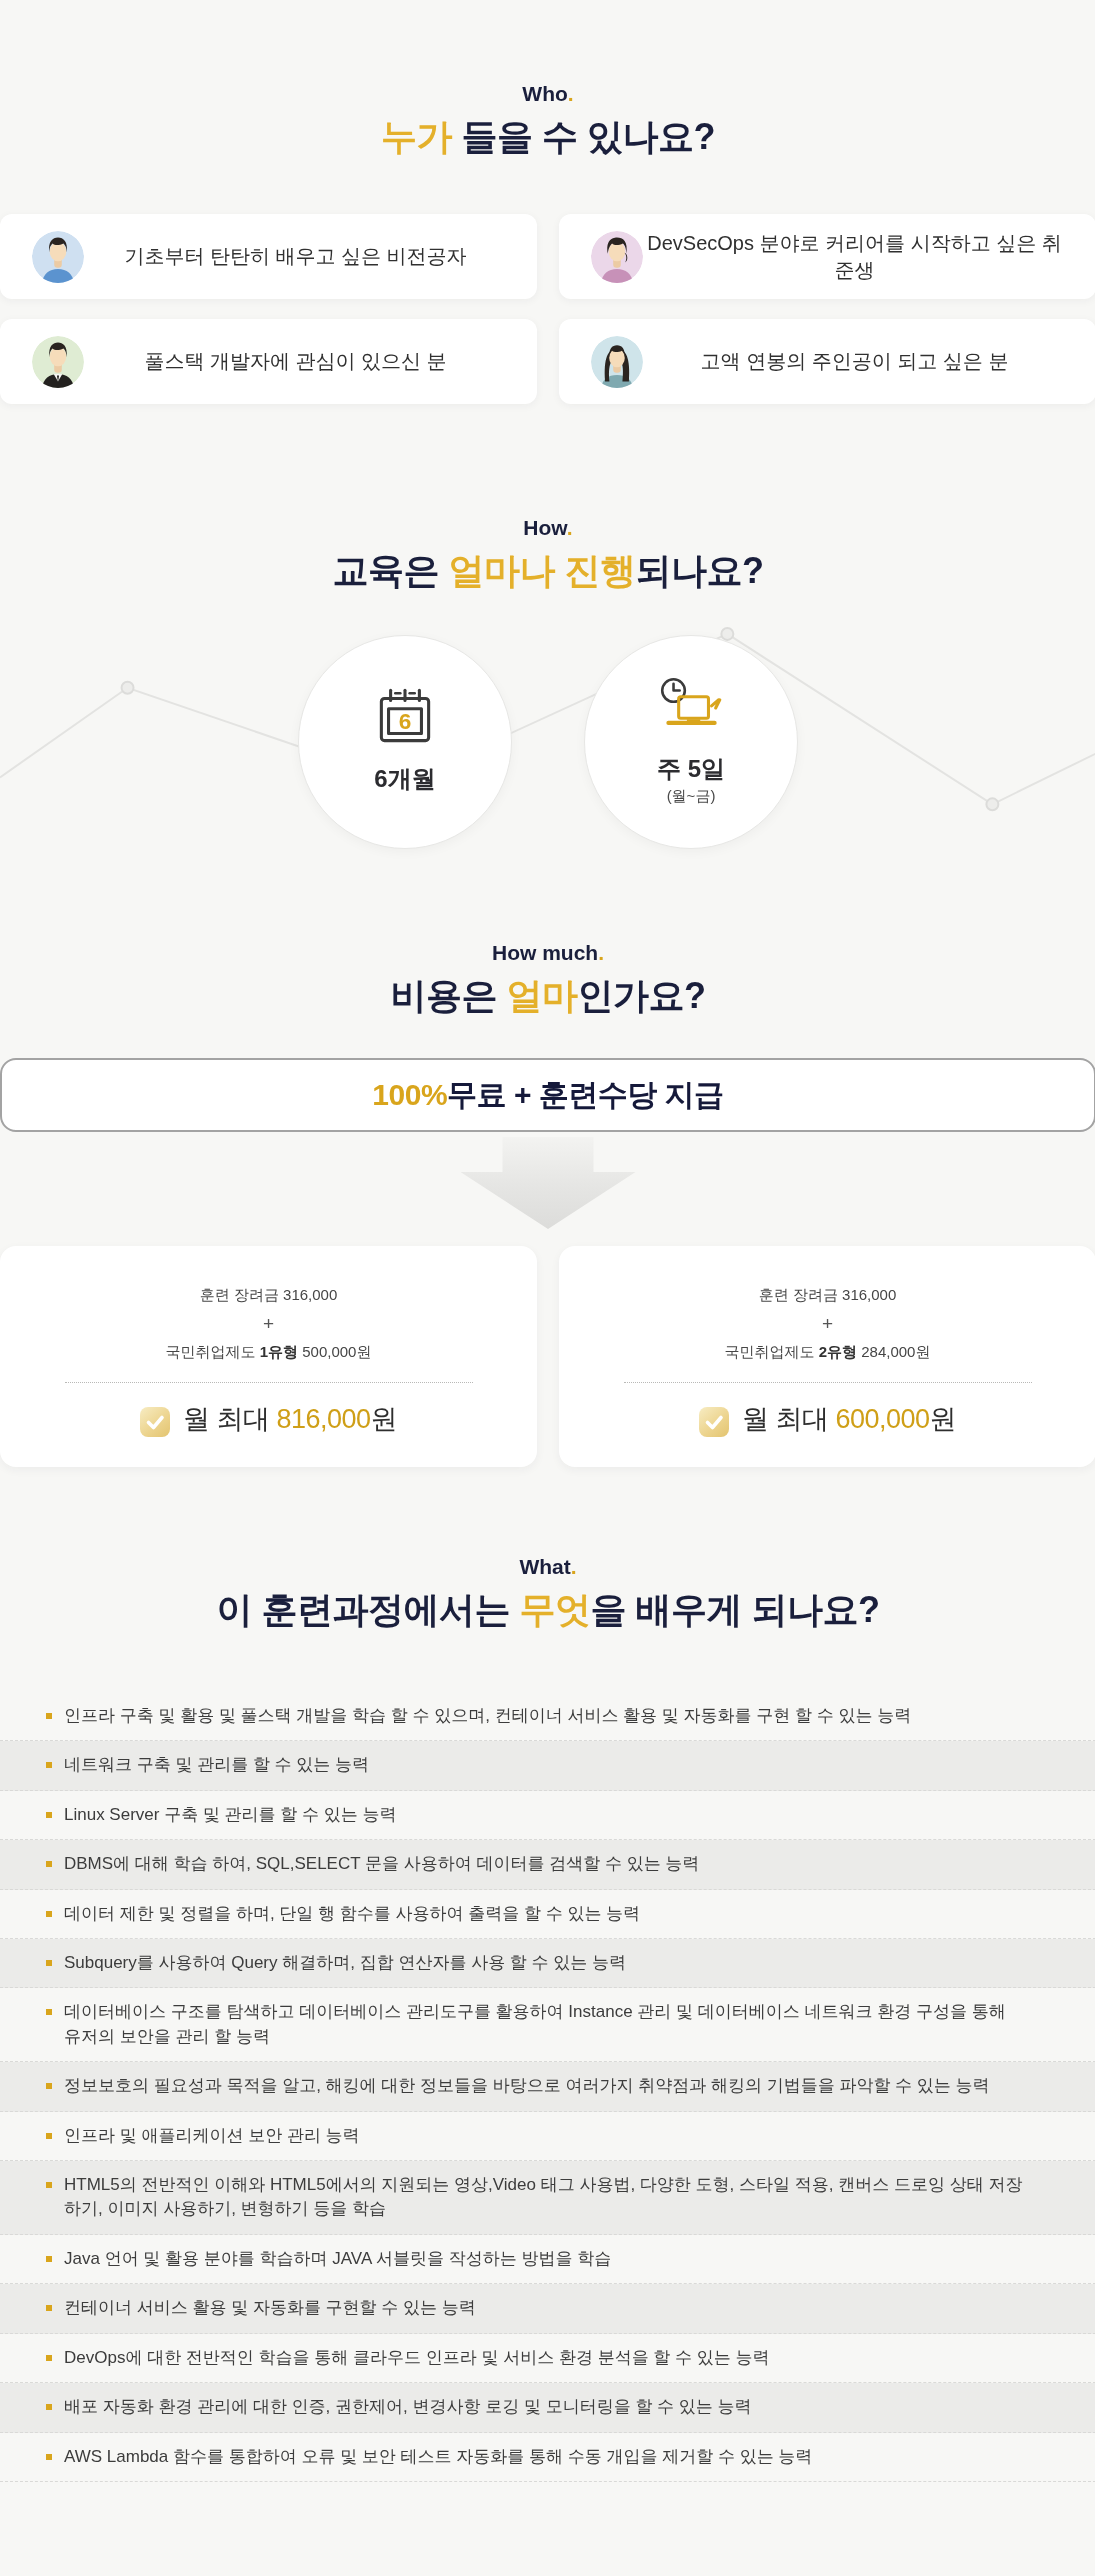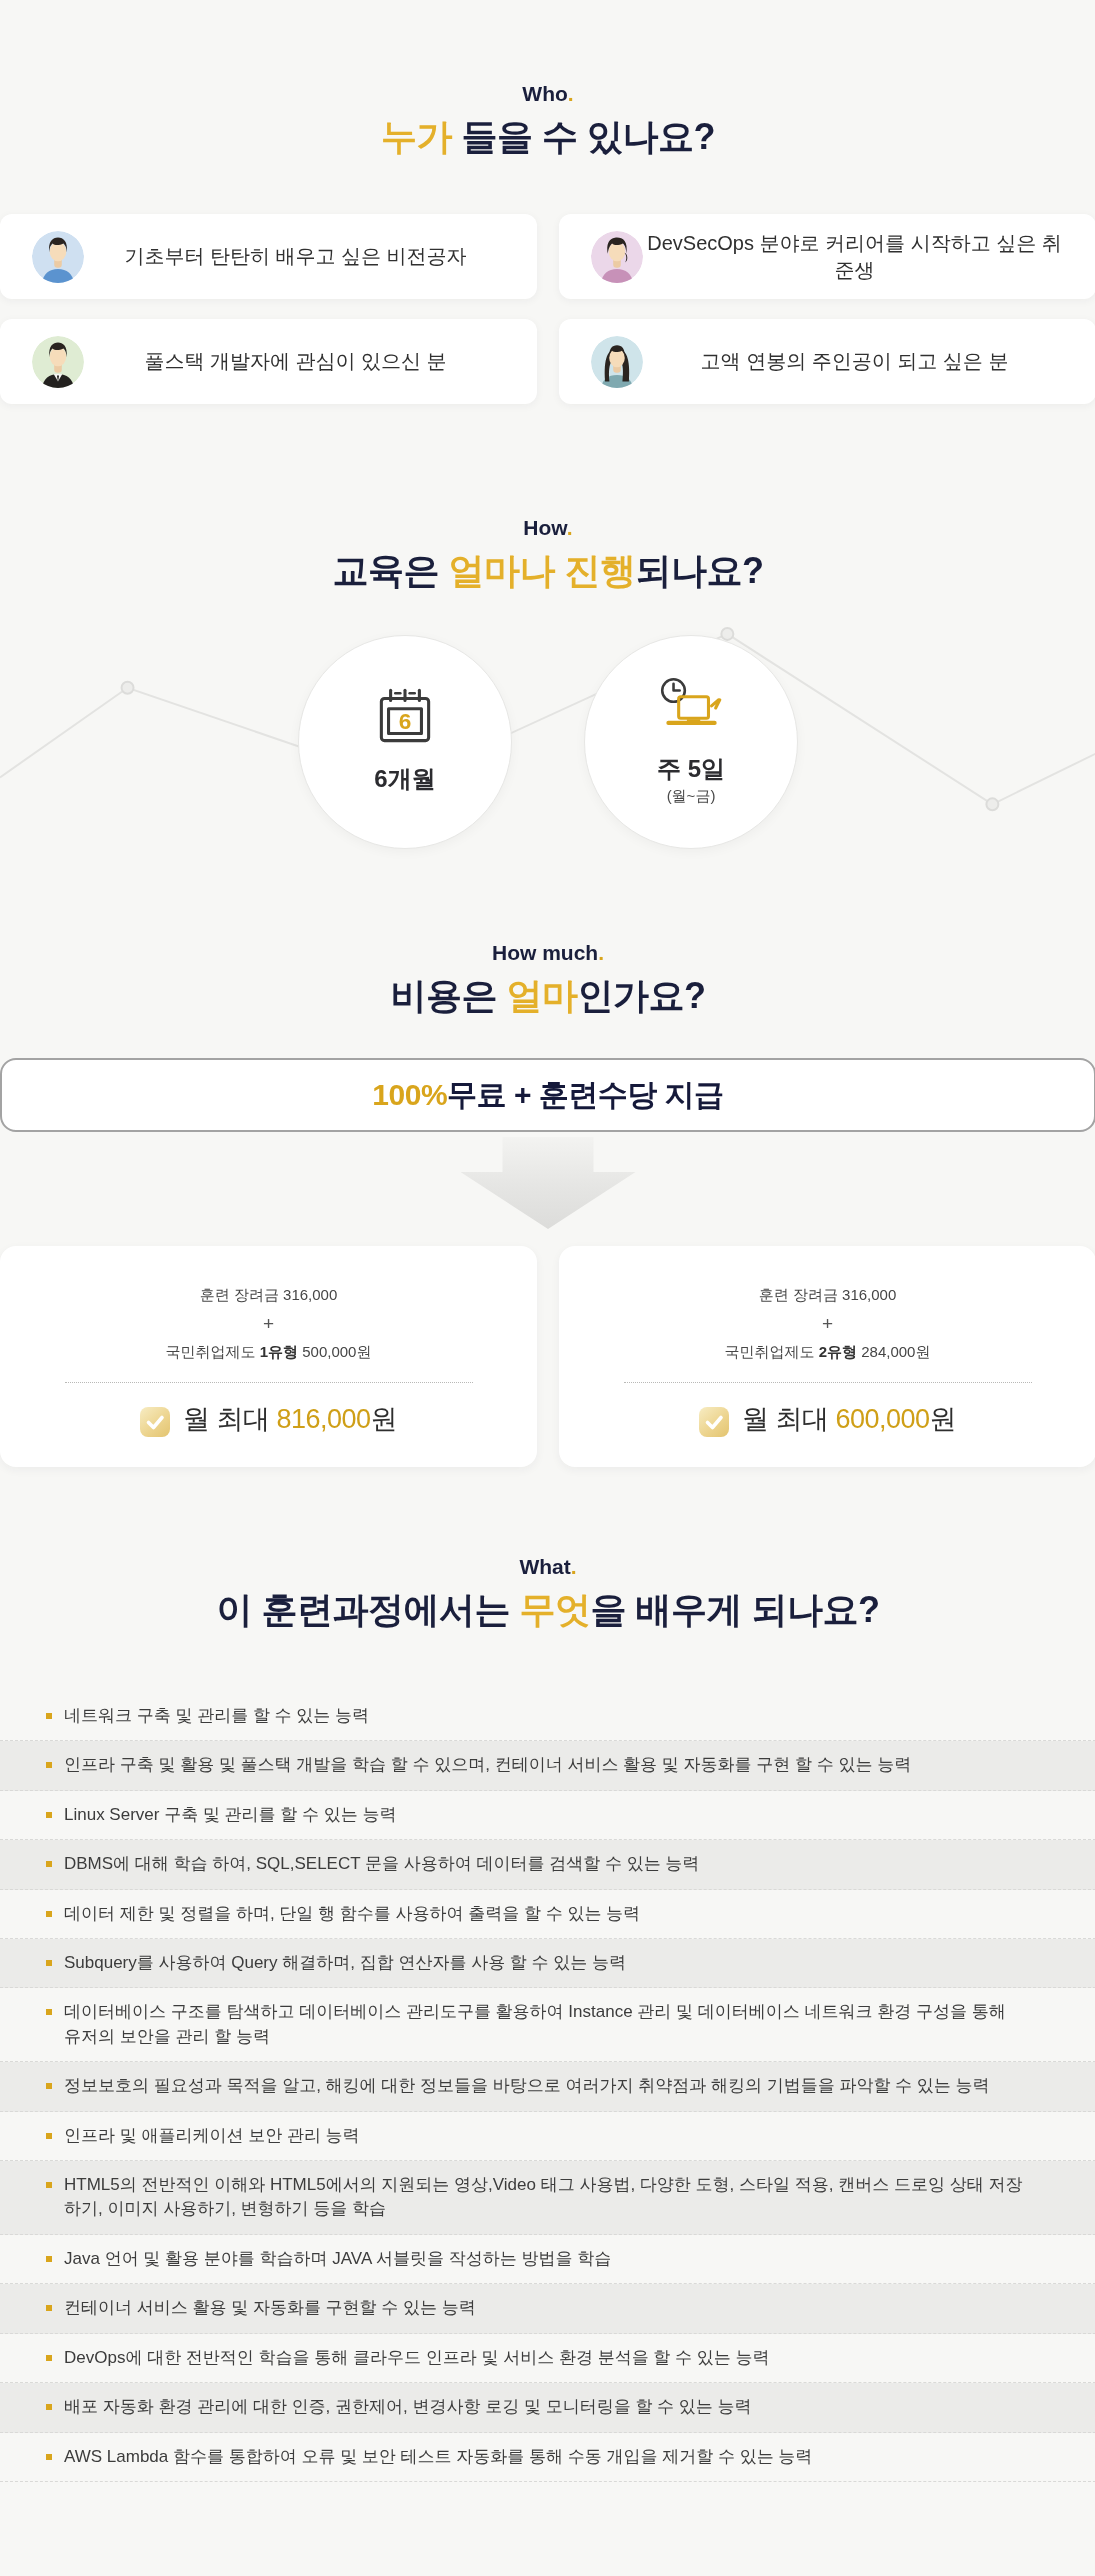--- a/index.html
+++ b/index.html
@@ -278,28 +278,28 @@
     </div>
   </section>
 
   <section class="section-what">
     <div class="eyebrow"><span>What</span><span class="dot">.</span></div>
     <h2 class="title"><span>이 훈련과정에서는 </span><span class="hl">무엇</span><span>을 배우게 되나요?</span></h2>
 
     <div class="list">
       <div class="list-row">
           <span class="bullet"></span>
+          <span class="list-text">인프라 구축 및 활용 및 풀스택 개발을 학습 할 수 있으며, 컨테이너 서비스 활용 및 자동화를 구현 할 수 있는 능력</span>
+        </div>
+      <div class="list-row">
+          <span class="bullet"></span>
           <span class="list-text">네트워크 구축 및 관리를 할 수 있는 능력</span>
         </div>
       <div class="list-row">
           <span class="bullet"></span>
-          <span class="list-text">인프라 구축 및 활용 및 풀스택 개발을 학습 할 수 있으며, 컨테이너 서비스 활용 및 자동화를 구현 할 수 있는 능력</span>
-        </div>
-      <div class="list-row">
-          <span class="bullet"></span>
           <span class="list-text">Linux Server 구축 및 관리를 할 수 있는 능력</span>
         </div>
       <div class="list-row">
           <span class="bullet"></span>
           <span class="list-text">DBMS에 대해 학습 하여, SQL,SELECT 문을 사용하여 데이터를 검색할 수 있는 능력</span>
         </div>
       <div class="list-row">
           <span class="bullet"></span>
           <span class="list-text">데이터 제한 및 정렬을 하며, 단일 행 함수를 사용하여 출력을 할 수 있는 능력</span>
         </div>

